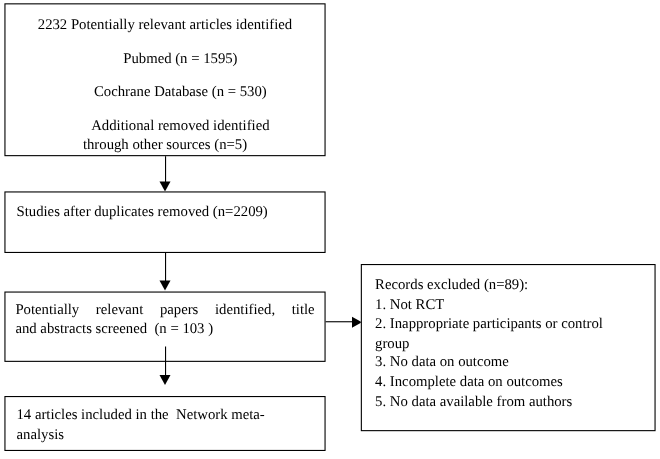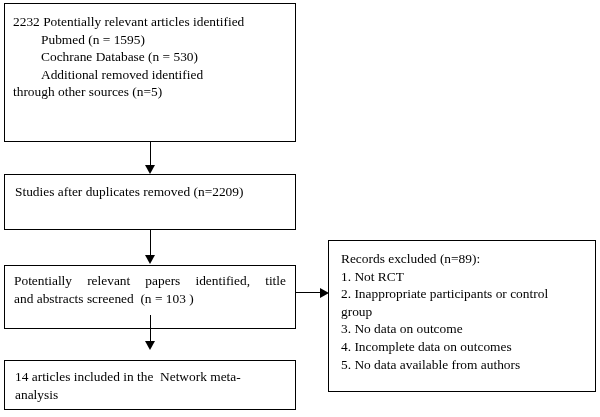--- a/index.html
+++ b/index.html
@@ -33,28 +33,30 @@
     white-space: pre-wrap;
   }
 
   
   #box-identification {
     left: 4px;
     top: 3px;
     width: 292px;
     height: 139px;
     padding: 9px 8px 0 8px;
+    text-align: center;
   }
   #box-identification .lead {
     display: block;
     text-indent: 0;
   }
   #box-identification .indent {
     display: block;
     padding-left: 28px;
+    margin-top: 13px;
   }
   #box-identification .flush {
     display: block;
     padding-left: 0;
   }
 
   
   #box-duplicates {
     left: 4px;
     top: 174px;

